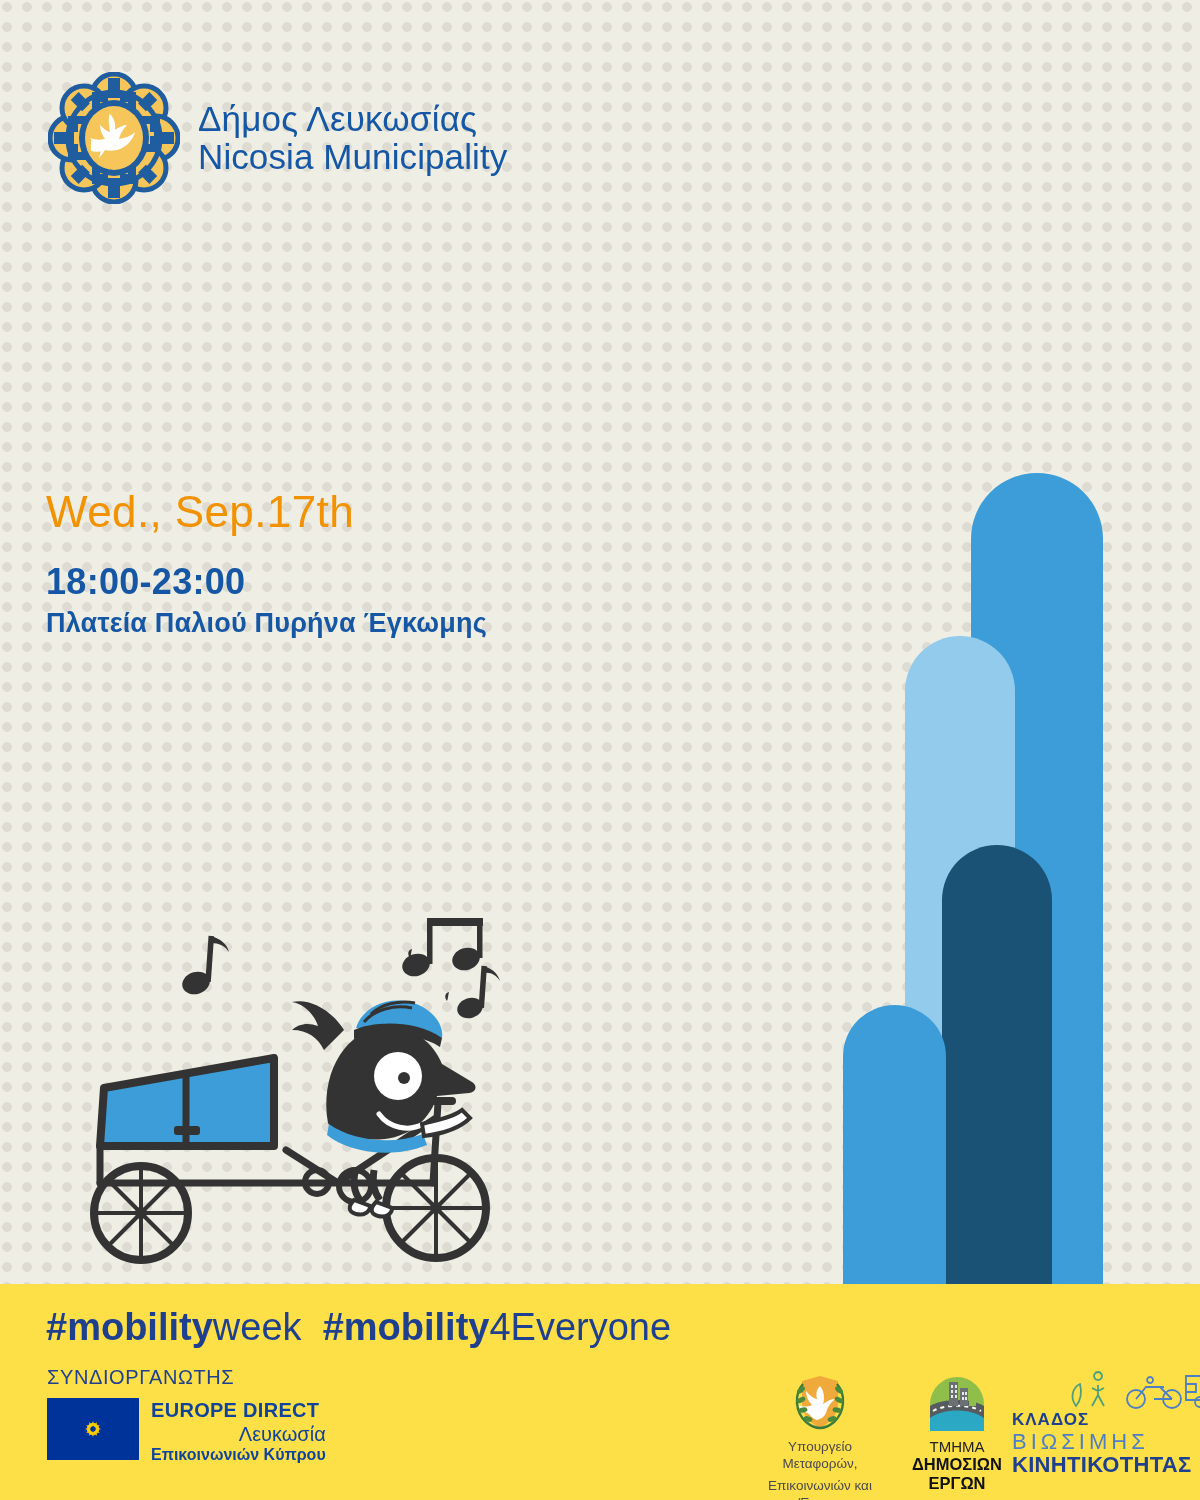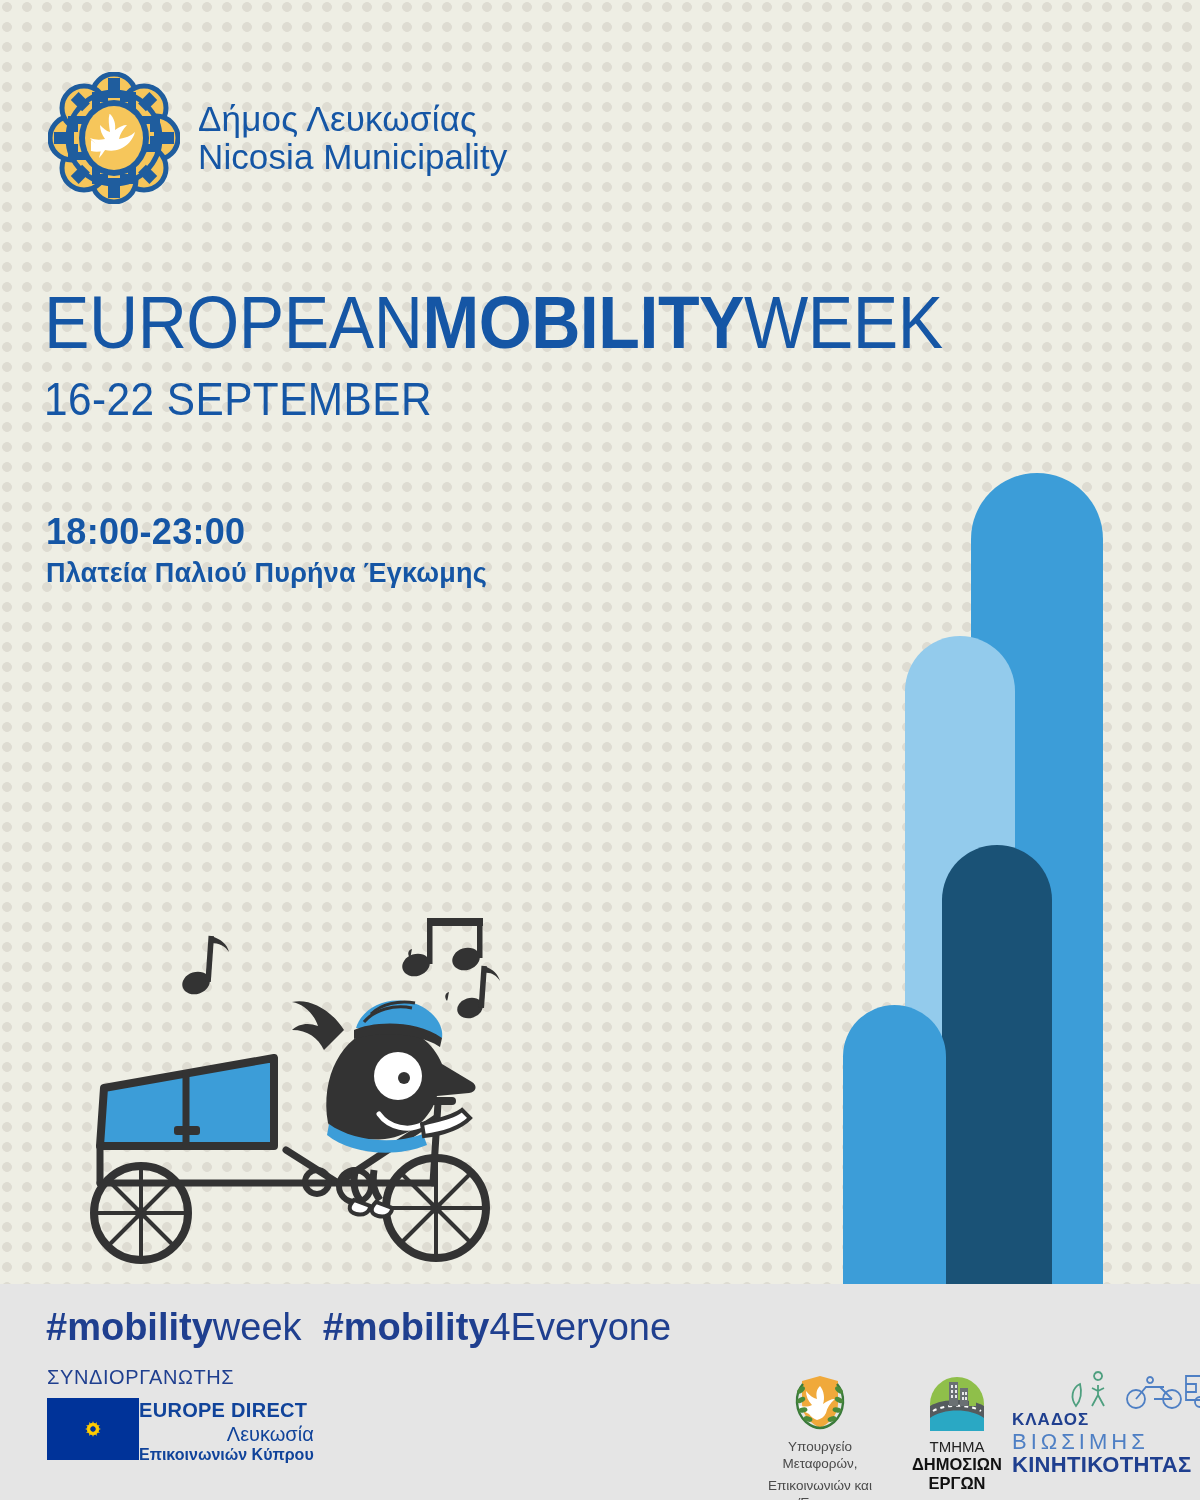--- a/index.html
+++ b/index.html
@@ -68,32 +68,32 @@
     margin-top:24px; font-size:36px; color:#1556a5; font-weight:700; letter-spacing:.3px;
   }
   #event-venue {
     margin-top:5px; font-size:27px; color:#1556a5; font-weight:700; letter-spacing:.2px;
   }
 
   
   #mascot { position:absolute; left:38px; top:918px; width:510px; height:346px; }
 
   
-  #footer { position:absolute; left:0; top:1284px; width:1200px; height:216px; background:#e5e5e5; }
+  #footer { position:absolute; left:0; top:1284px; width:1200px; height:216px; background:#fde047; }
   #hashtags {
     position:absolute; left:46px; top:22px; font-size:38px; color:#1f3f8f; white-space:nowrap;
   }
   #hashtags .b { font-weight:700; }
   #hashtags .n { font-weight:400; }
   #coorg-label {
     position:absolute; left:47px; top:82px; font-size:20px; color:#1f3f8f; letter-spacing:.6px;
   }
   #ed-logo { position:absolute; left:47px; top:114px; display:flex; align-items:flex-start; }
   #eu-flag { width:92px; height:62px; flex:0 0 92px; }
-  #ed-text { line-height:1.18; padding-top:1px; }
+  #ed-text { margin-left:12px; line-height:1.18; padding-top:1px; }
   #ed-text .ed-title { font-size:20px; font-weight:700; color:#10439a; letter-spacing:.3px; }
   #ed-text .ed-sub1  { font-size:20px; font-weight:400; color:#10439a;text-align:right; }
   #ed-text .ed-sub2  { font-size:16px; font-weight:700; color:#10439a; }
 
   .right-logos { position:absolute; top:92px; }
   #logo-ministry { left:752px; width:136px; text-align:center; }
   #logo-ministry .cap { font-size:13.5px; color:#4a4a4a; line-height:1.28; margin-top:4px; }
   #logo-dept { left:892px; width:130px; text-align:center; }
   #logo-dept .cap1 { font-size:15px; color:#222; line-height:1.15; margin-top:2px; }
   #logo-dept .cap2 { font-size:16.5px; color:#111; font-weight:700; line-height:1.15; }
@@ -157,26 +157,23 @@
           <path d="M43 68 c6 5 14 7 21 6 c-6 5 -14 7 -21 5 z"></path>
         </g>
       </g>
     </svg>
     <div id="municipality-names">
       <div class="gr">Δήμος Λευκωσίας</div>
       <div class="en">Nicosia Municipality</div>
     </div>
   </div>
 
-  <div id="emw-block">
-    <div id="emw-title"><span class="light">EUROPEAN</span><span class="bold">MOBILITY</span><span class="light">WEEK</span></div>
-    <div id="emw-dates">16-22 SEPTEMBER</div>
-  </div>
 
   <div id="event-block">
+    <div id="event-day">Wed., Sep.17th</div>
     <div id="event-time">18:00-23:00</div>
     <div id="event-venue">Πλατεία Παλιού Πυρήνα Έγκωμης</div>
   </div>
 
   <svg id="mascot" viewBox="0 0 510 346">
     <g fill="#333333">
 
       <g>
         <ellipse cx="158" cy="65" rx="14" ry="11" transform="rotate(-18 158 65)"></ellipse>
         <rect x="169" y="18" width="5.5" height="46" transform="rotate(4 172 40)"></rect>

